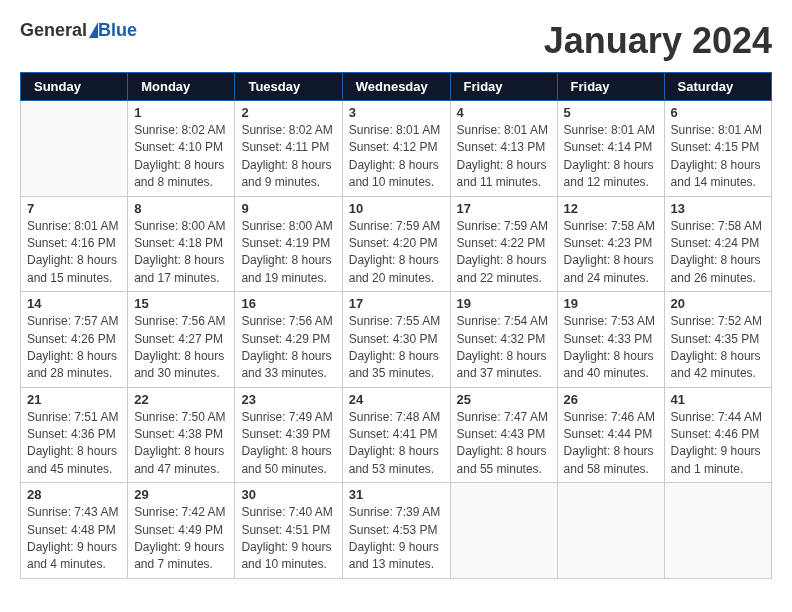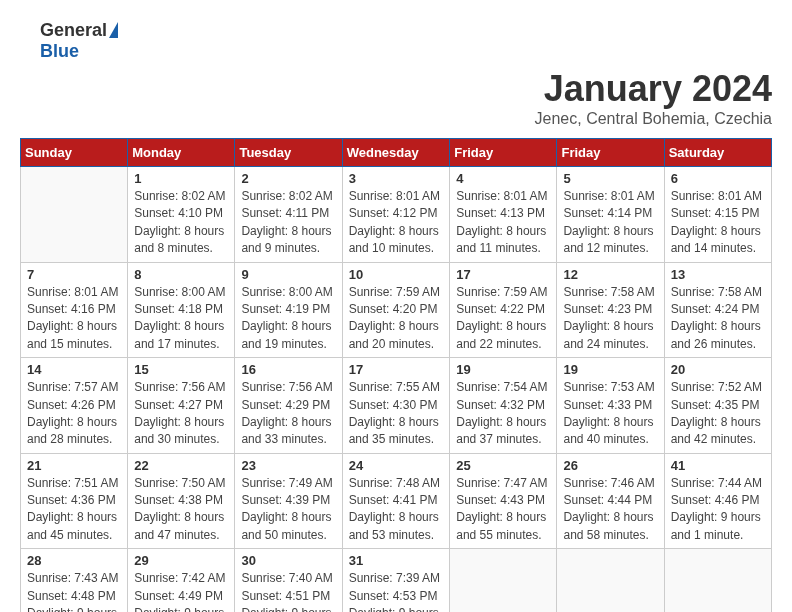--- a/index.html
+++ b/index.html
@@ -11,50 +11,48 @@
       padding: 20px;
     }
     .header {
       display: flex;
       justify-content: space-between;
       align-items: flex-start;
       margin-bottom: 10px;
     }
     .logo {
       display: flex;
-      flex-direction: column;
+      flex-direction: row;
       font-size: 18px;
       font-weight: bold;
-      margin-left: 20px;
     }
     .logo-general { color: #333; }
     .logo-blue { color: #1a5fa8; }
     .title-block {
       text-align: right;
     }
     .month-title {
       font-size: 36px;
       font-weight: bold;
       color: #333;
-      margin-top: 48px;
     }
     .subtitle {
       font-size: 16px;
       color: #555;
     }
     .calendar {
       width: 100%;
       border-collapse: collapse;
       font-size: 11px;
     }
     .calendar th {
-      background: #b91c1c;
+      background: #0f172a;
       color: #fff;
       text-align: left;
-      padding: 6px 4px;
+      padding: 6px 13px;
       font-size: 13px;
       font-weight: bold;
       border: 1px solid #1a5fa8;
     }
     .calendar td {
       border: 1px solid #ccc;
       vertical-align: top;
       padding: 4px 6px;
       width: 108px;
       min-height: 80px;
@@ -85,21 +83,20 @@
 <div class="header">
   <div class="logo">
     <div style="display:flex;align-items:center;">
       <span class="logo-general">General</span>
       <span style="display:inline-block;width:0;height:0;border-left:9px solid transparent;border-bottom:16px solid #1a5fa8;margin-left:2px;margin-bottom:2px;"></span>
     </div>
     <span class="logo-blue">Blue</span>
   </div>
   <div class="title-block">
     <div class="month-title">January 2024</div>
-    <div class="subtitle">Jenec, Central Bohemia, Czechia</div>
   </div>
 </div>
 
 <table class="calendar">
   <thead>
     <tr>
     <th>Sunday</th>
         <th>Monday</th>
         <th>Tuesday</th>
         <th>Wednesday</th>

